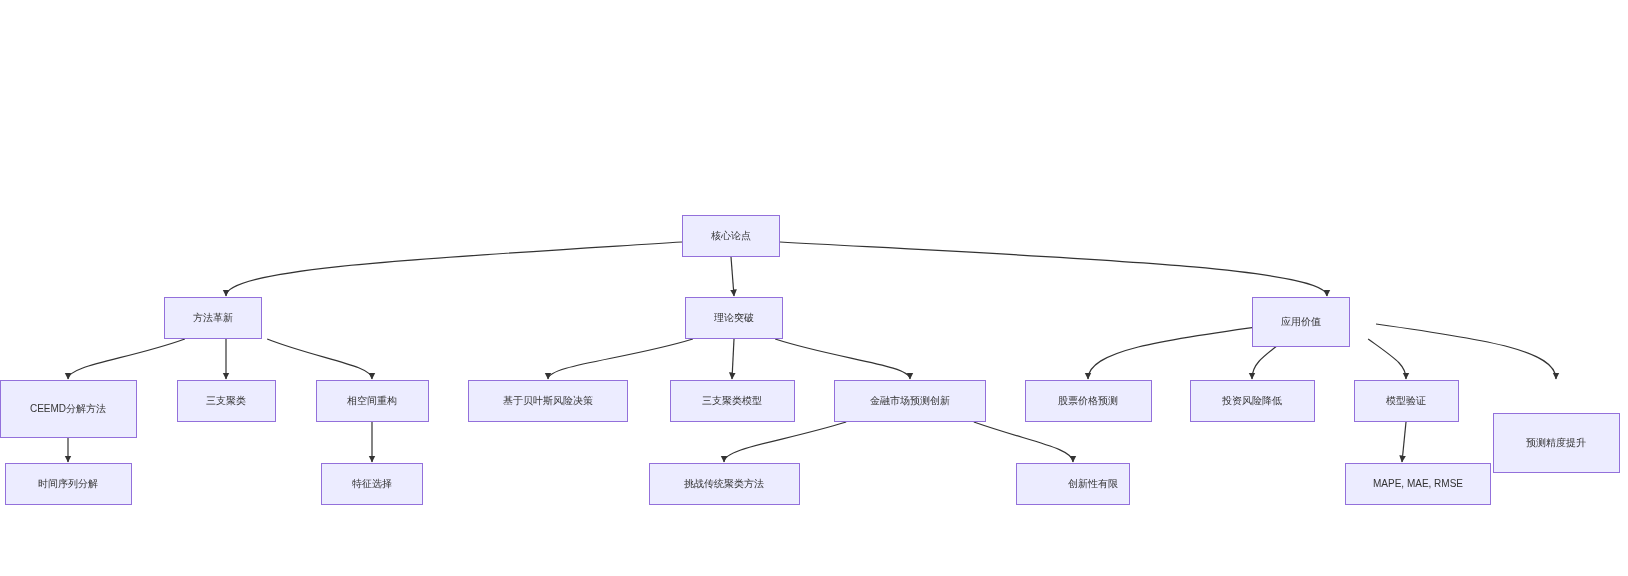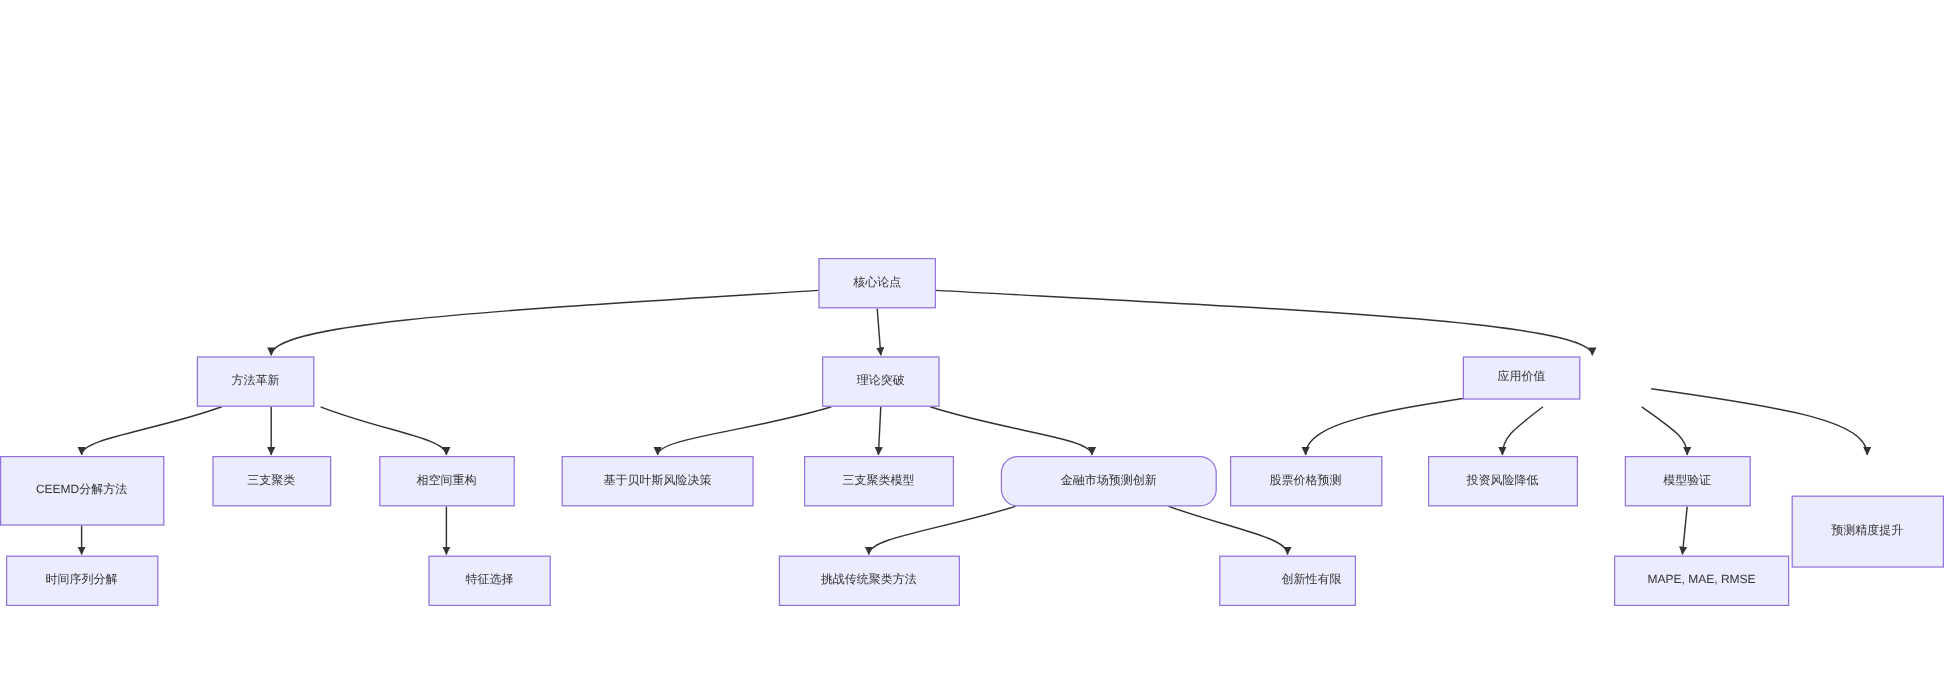--- a/index.html
+++ b/index.html
@@ -70,30 +70,30 @@
         <path d="M 372 422 L 372 462" class="edge" marker-end="url(#arrowhead)"></path>
         <path d="M 846.16 422 C 781.06 442, 724 448, 724 462" class="edge" marker-end="url(#arrowhead)"></path>
         <path d="M 973.84 422 C 1030.89 442, 1073 448, 1073 462" class="edge" marker-end="url(#arrowhead)"></path>
         <path d="M 1406 422 L 1402 462" class="edge" marker-end="url(#arrowhead)"></path>
       </g>
   </svg>
   <div id="nodes-layer">
       <div class="node" style="left: 682px; top: 215px; width: 98px; height: 42px;">核心论点</div>
       <div class="node" style="left: 164px; top: 297px; width: 98px; height: 42px;">方法革新</div>
       <div class="node" style="left: 685px; top: 297px; width: 98px; height: 42px;">理论突破</div>
-      <div class="node" style="left: 1219px; top: 297px; width: 98px; height: 36px;">应用价值</div>
+      <div class="node" style="left: 1252px; top: 297px; width: 98px; height: 50px;">应用价值</div>
       <div class="node" style="left: -0.5px; top: 380px; width: 137px; height: 58px;">CEEMD分解方法</div>
       <div class="node" style="left: 176.5px; top: 380px; width: 99px; height: 42px;">三支聚类</div>
       <div class="node" style="left: 315.5px; top: 380px; width: 113px; height: 42px;">相空间重构</div>
       <div class="node" style="left: 468px; top: 380px; width: 160px; height: 42px;">基于贝叶斯风险决策</div>
       <div class="node" style="left: 669.5px; top: 380px; width: 125px; height: 42px;">三支聚类模型</div>
-      <div class="node" style="left: 834px; top: 380px; width: 180px; height: 42px; border-radius: 14px;">金融市场预测创新</div>
+      <div class="node" style="left: 834px; top: 380px; width: 152px; height: 42px;">金融市场预测创新</div>
       <div class="node" style="left: 1024.5px; top: 380px; width: 127px; height: 42px;">股票价格预测</div>
       <div class="node" style="left: 1189.5px; top: 380px; width: 125px; height: 42px;">投资风险降低</div>
       <div class="node" style="left: 1353.5px; top: 380px; width: 105px; height: 42px;">模型验证</div>
       <div class="node" style="left: 1492.5px; top: 380px; width: 127px; height: 60px; margin-top: 33px;">预测精度提升</div>
       <div class="node" style="left: 4.5px; top: 463px; width: 127px; height: 42px;">时间序列分解</div>
-      <div class="node" style="left: 321px; top: 463px; width: 102px; height: 42px; margin-left: 36px;">特征选择</div>
+      <div class="node" style="left: 321px; top: 463px; width: 102px; height: 42px;">特征选择</div>
       <div class="node" style="left: 648.5px; top: 463px; width: 151px; height: 42px;">挑战传统聚类方法</div>
       <div class="node" style="left: 1016px; top: 463px; width: 114px; height: 42px; padding-left: 40px;">创新性有限</div>
       <div class="node" style="left: 1329px; top: 463px; width: 146px; height: 42px; margin-left: 16px;">MAPE, MAE, RMSE</div>
     </div>
 </div>
 
 </body></html>

